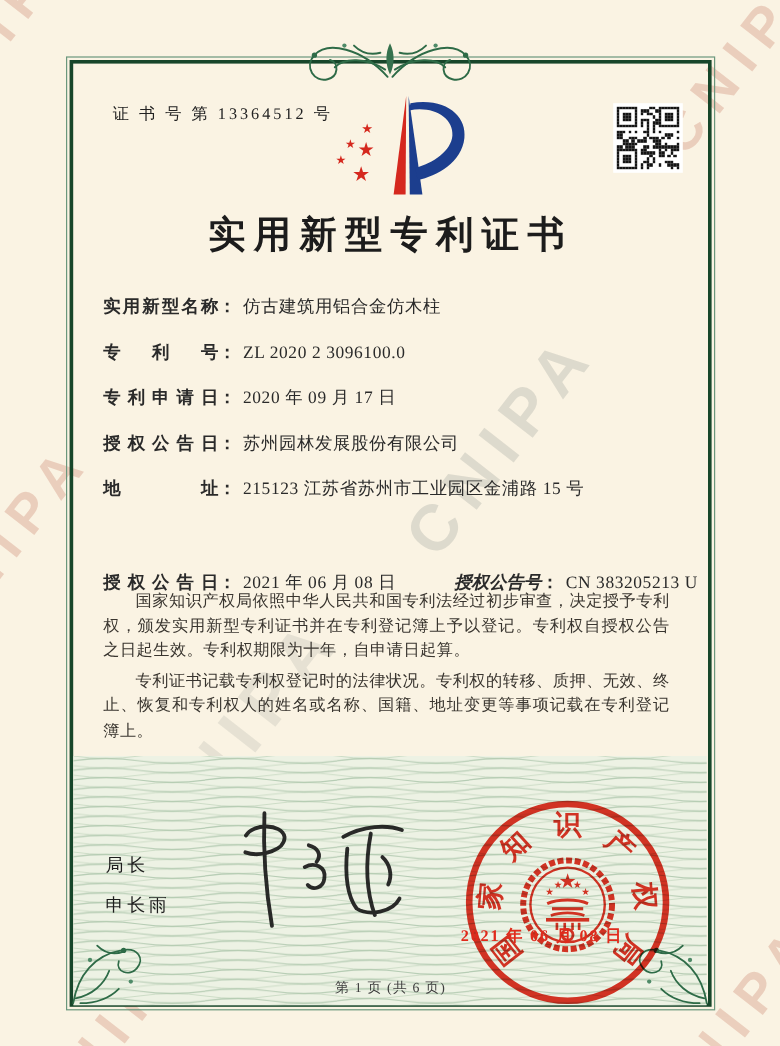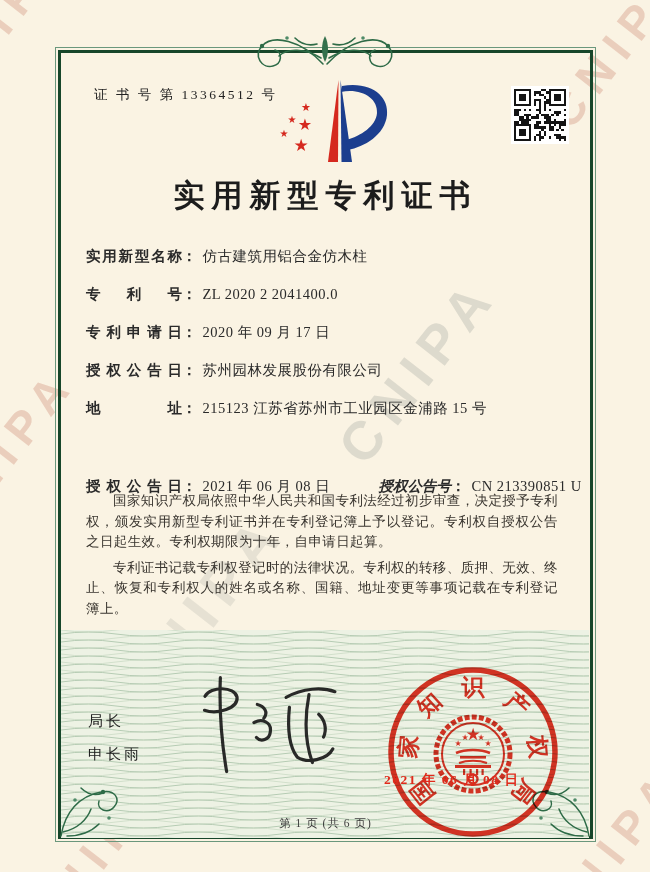--- a/index.html
+++ b/index.html
@@ -606,33 +606,33 @@
     <i class="d"></i>
   </div>
 
 <div class="abs title">实用新型专利证书</div>
 
 <div class="abs fields">
   <div class="frow">
     <span class="flabel">实用新型名称</span><span class="fcolon">：</span><span class="fvalue">仿古建筑用铝合金仿木柱</span>
   </div>
   <div class="frow">
-    <span class="flabel">专利号</span><span class="fcolon">：</span><span class="fvalue">ZL 2020 2 2041400.0</span>
+    <span class="flabel">专利号</span><span class="fcolon">：</span><span class="fvalue">ZL 2020 2 3096100.0</span>
   </div>
   <div class="frow">
     <span class="flabel">专利申请日</span><span class="fcolon">：</span><span class="fvalue">2020 年 09 月 17 日</span>
   </div>
   <div class="frow">
     <span class="flabel">授权公告日</span><span class="fcolon">：</span><span class="fvalue">苏州园林发展股份有限公司</span>
   </div>
   <div class="frow">
     <span class="flabel">地址</span><span class="fcolon">：</span><span class="fvalue">215123 江苏省苏州市工业园区金浦路 15 号</span>
   </div>
   <div class="frow">
-    <span class="flabel">授权公告日</span><span class="fcolon">：</span><span class="fvalue fvalue-fixed">2021 年 06 月 08 日</span><span class="flabel2">授权公告号</span><span class="fcolon">：</span><span class="fvalue">CN 213390851 U</span>
+    <span class="flabel">授权公告日</span><span class="fcolon">：</span><span class="fvalue fvalue-fixed">2021 年 06 月 08 日</span><span class="flabel2">授权公告号</span><span class="fcolon">：</span><span class="fvalue">CN 383205213 U</span>
   </div>
 </div>
 
 <div class="abs bodytext">
   <p>国家知识产权局依照中华人民共和国专利法经过初步审查，决定授予专利权，颁发实用新型专利证书并在专利登记簿上予以登记。专利权自授权公告之日起生效。专利权期限为十年，自申请日起算。</p>
   <p>专利证书记载专利权登记时的法律状况。专利权的转移、质押、无效、终止、恢复和专利权人的姓名或名称、国籍、地址变更等事项记载在专利登记簿上。</p>
 </div>
 
 <div class="abs officer">
   <div>局长</div>

